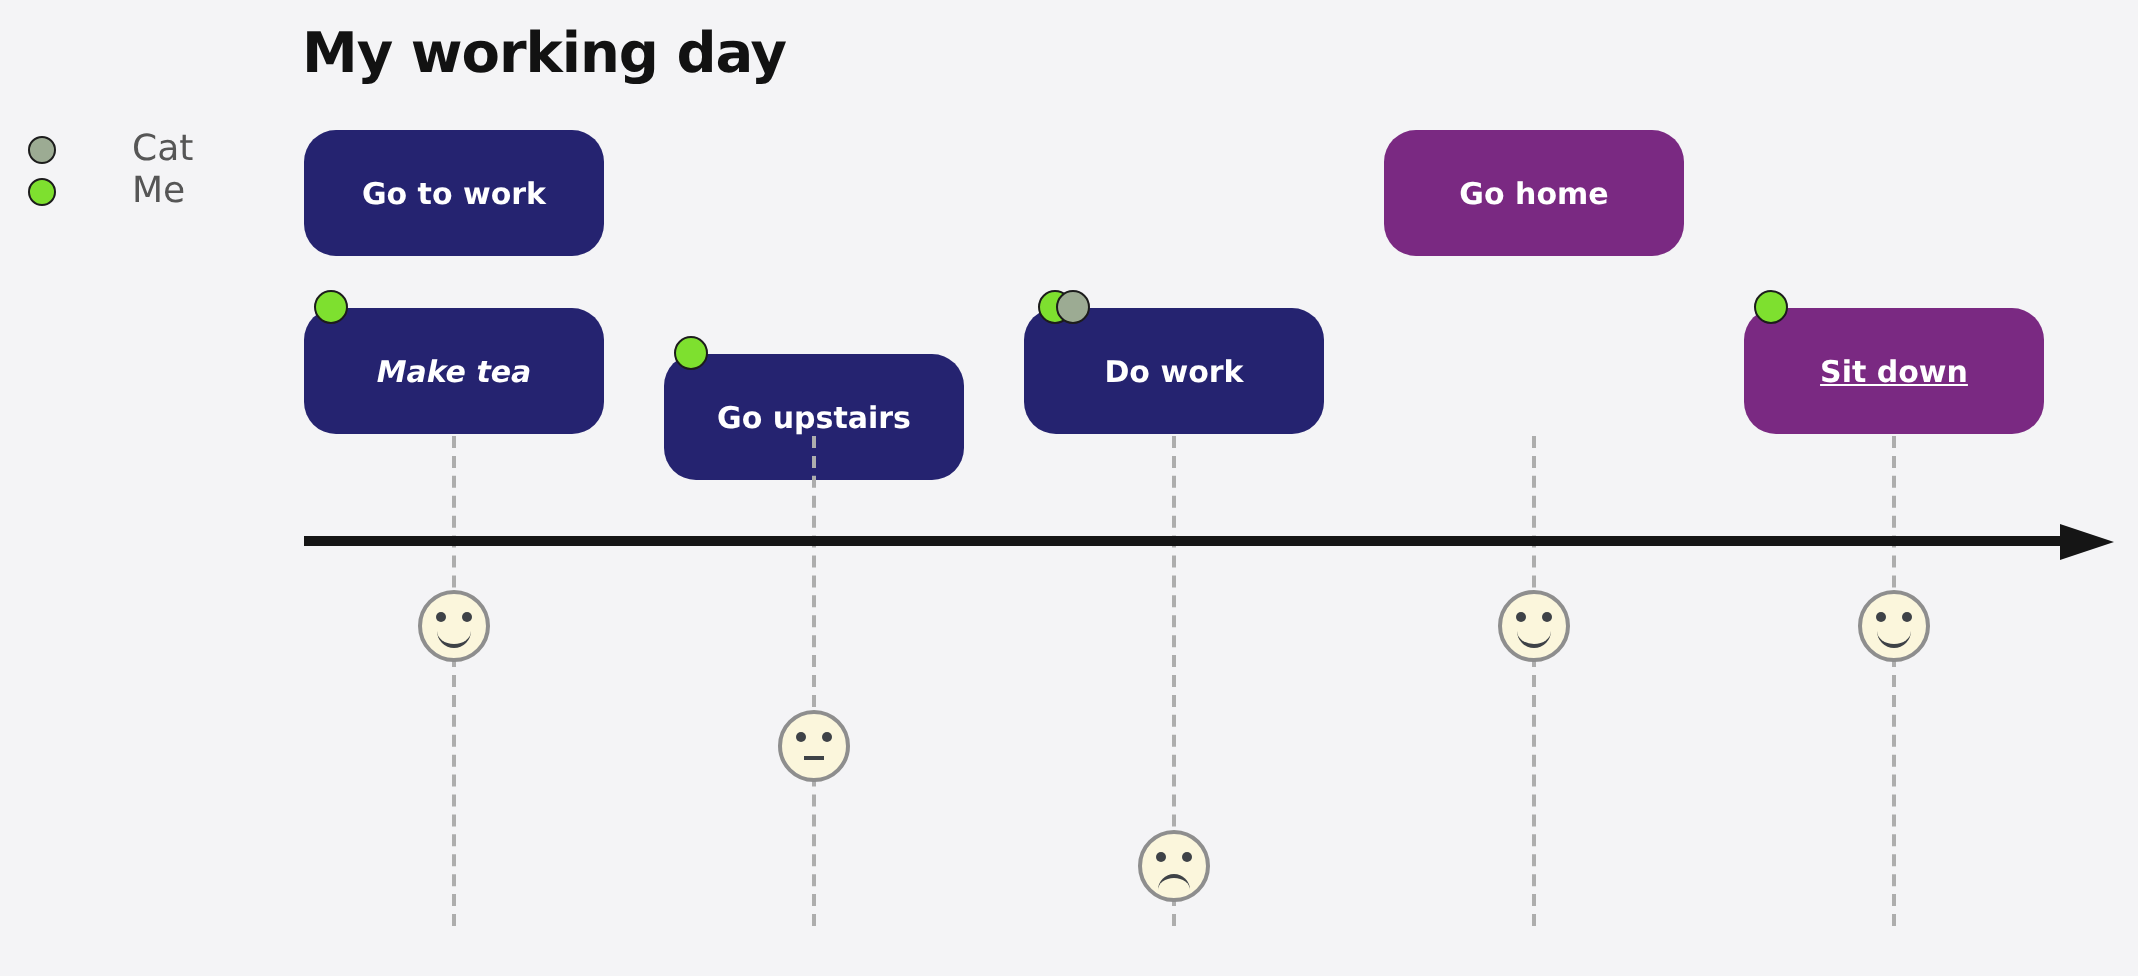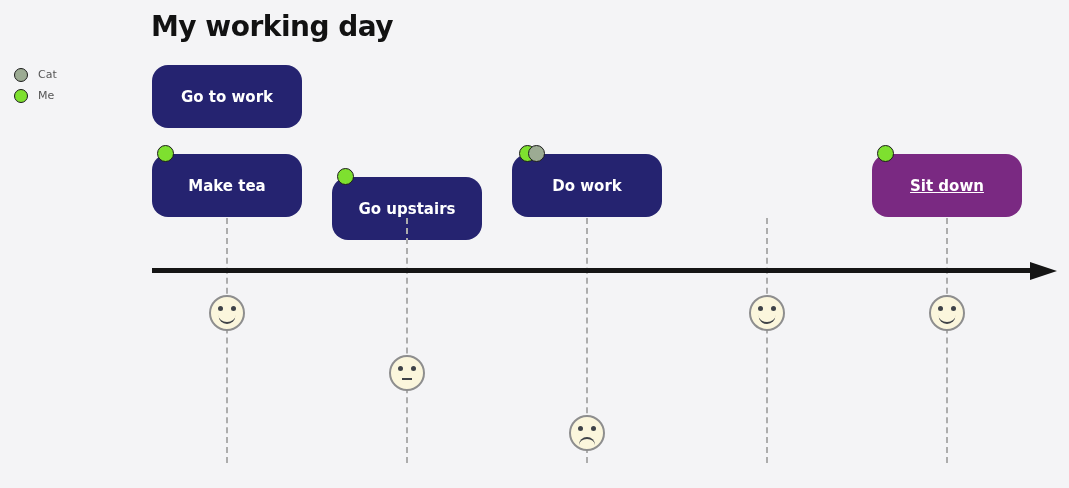--- a/index.html
+++ b/index.html
@@ -21,33 +21,33 @@
 
   
   .legend { position:absolute; left:14px; top:64px; }
   .legend-row { display:flex; align-items:center; height:21px; }
   .legend-swatch {
     width:14px; height:14px; border-radius:50%;
     border:1.5px solid var(--badge_border); margin-right:10px; flex:0 0 auto;
   }
   .legend-row.cat .legend-swatch { background:var(--cat_gray); }
   .legend-row.me  .legend-swatch { background:var(--me_green); }
-  .legend-label { font-size:11px; color:var(--legend_text); }
+  .legend-label { font-size:18px; color:var(--legend_text);margin-left:28px; }
 
   
   .event {
     position:absolute; width:150px; height:63px; border-radius:16px;
     display:flex; align-items:center; justify-content:center;
     color:#fff; font-size:15px; font-weight:bold;
   }
   .event.navy   { background:var(--navy); }
   .event.purple { background:var(--purple); }
   .ev-go-to-work    { left:152px; top:65px;  }
   .ev-go-home       { left:692px; top:65px;  }
-  .ev-make-tea      { left:152px; top:154px; }
+  .ev-make-tea      { left:152px; top:154px;font-style:italic; }
   .ev-go-upstairs   { left:332px; top:155px;margin-top:22px; }
   .ev-do-work       { left:512px; top:154px; }
   .ev-go-downstairs { left:692px; top:154px; }
   .ev-sit-down      { left:872px; top:154px;text-decoration:underline; }
 
   
   .badge {
     position:absolute; width:17px; height:17px; border-radius:50%;
     border:1.5px solid var(--badge_border); top:-9px;
   }
@@ -119,20 +119,23 @@
     </div>
     <div class="legend-row me">
       <span class="legend-swatch"></span>
       <span class="legend-label">Me</span>
     </div>
   </div>
 
   <div class="event navy ev-go-to-work">
     <span>Go to work</span>
   </div>
+  <div class="event purple ev-go-home">
+    <span>Go home</span>
+  </div>
   <div class="event navy ev-make-tea">
     <span class="badge me"></span>
     <span>Make tea</span>
   </div>
   <div class="event navy ev-go-upstairs">
     <span class="badge me"></span>
     <span>Go upstairs</span>
   </div>
   <div class="event navy ev-do-work">
     <span class="badge me"></span>

